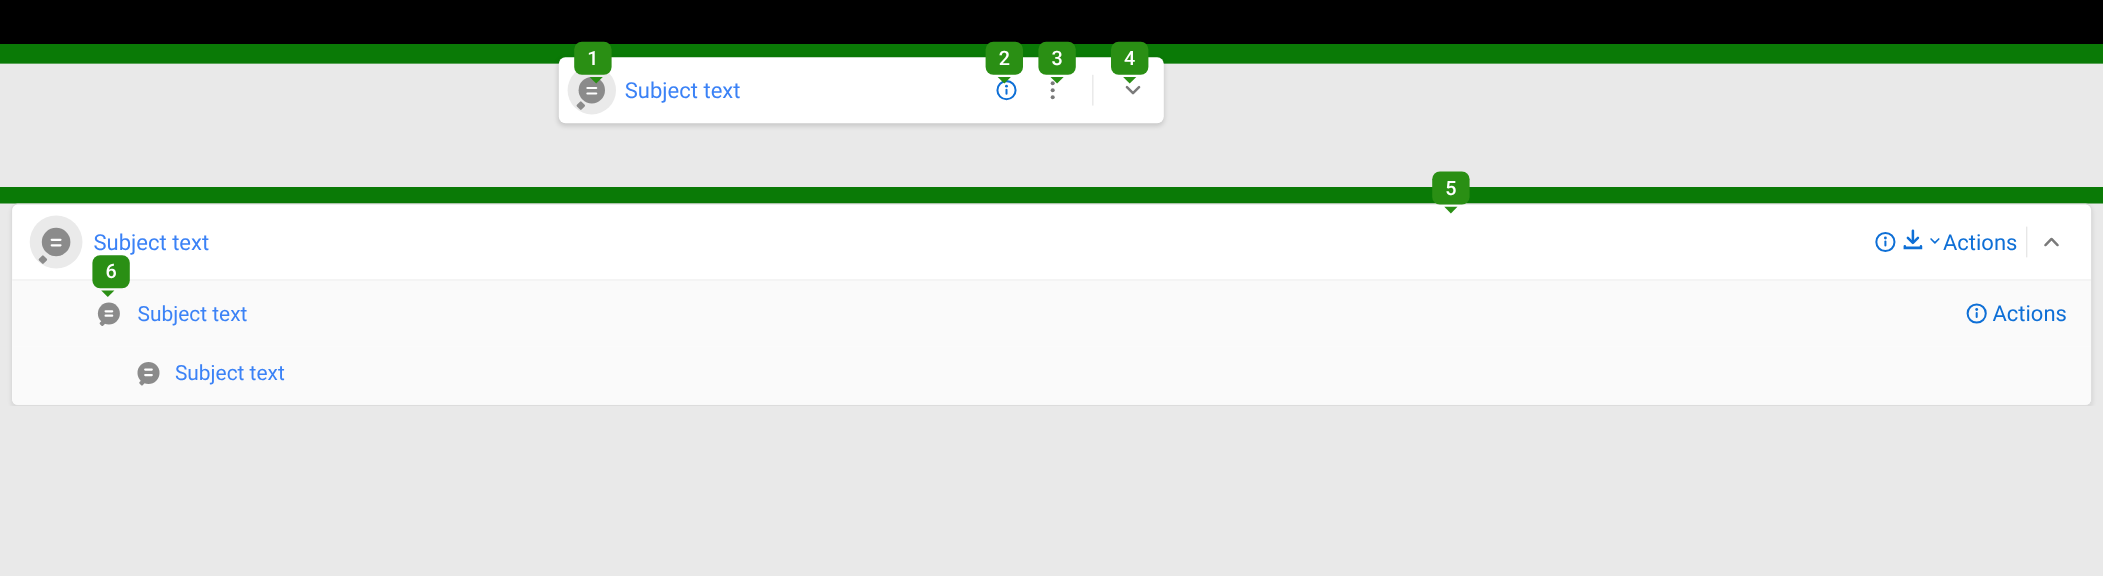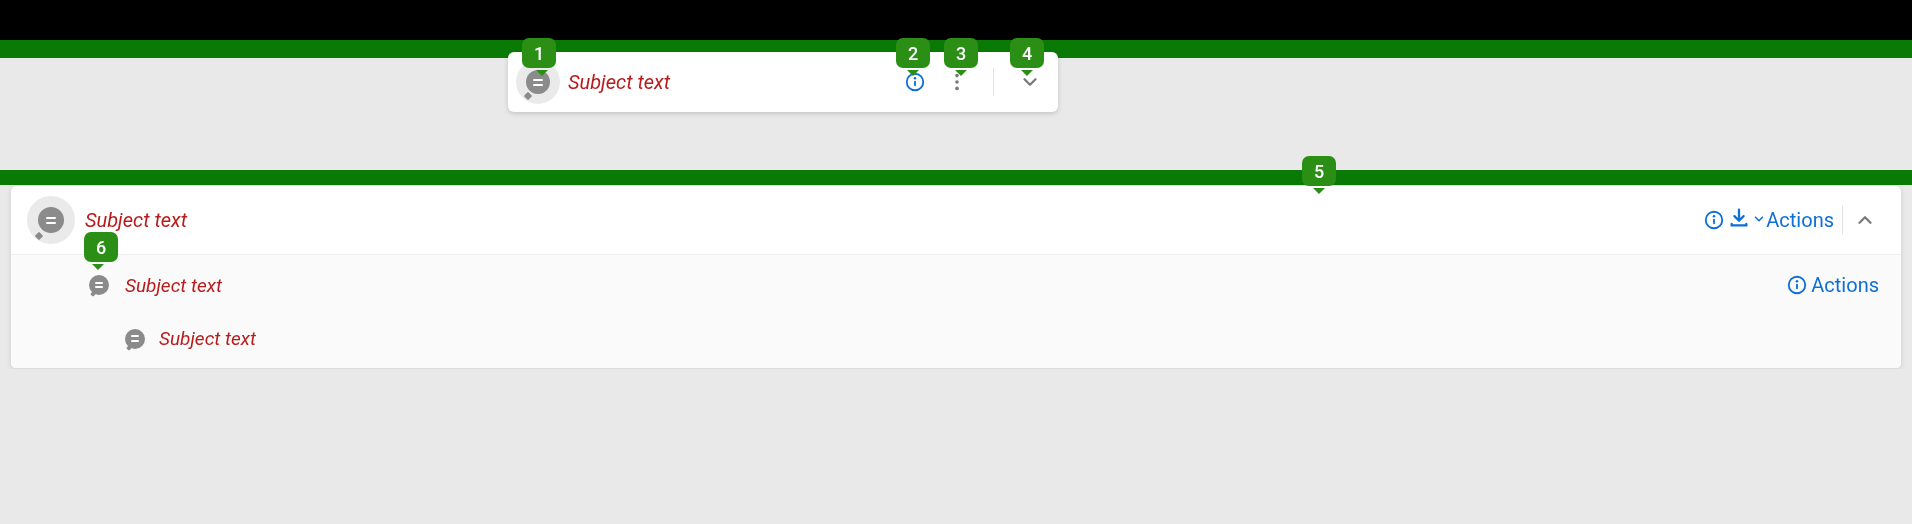--- a/index.html
+++ b/index.html
@@ -67,21 +67,21 @@
   .bubble .core span {
     width:10px; height:2px; background:#fff; border-radius:1px;
   }
   .bubble.sm .core span { width:8px; height:2px; }
   .bubble .tail {
     position:absolute; width:6px; height:6px; background:#8b8b8b;
     bottom:-1px; left:3px; transform:rotate(45deg); border-radius:1px;
   }
   .bubble.sm .tail { width:4px; height:4px; bottom:-1px; left:2px;}
 
-  .subject { font-size:20px; color:#b91c1c; flex:1;font-style:italic; }
+  .subject { font-size:20px; color:#3b82f6; flex:1; }
   .subject.sm { font-size:19px; }
 
   .icon-btn {
     width:28px; height:28px; display:flex; align-items:center; justify-content:center;
     cursor:pointer; flex:0 0 auto; color:var(--muted);
   }
   .icon-btn.blue { color:var(--blue); }
   .icon-btn svg { width:22px; height:22px; }
 
   .vdiv { width:1px; height:28px; background:var(--border); margin:0 8px; flex:0 0 auto; }

